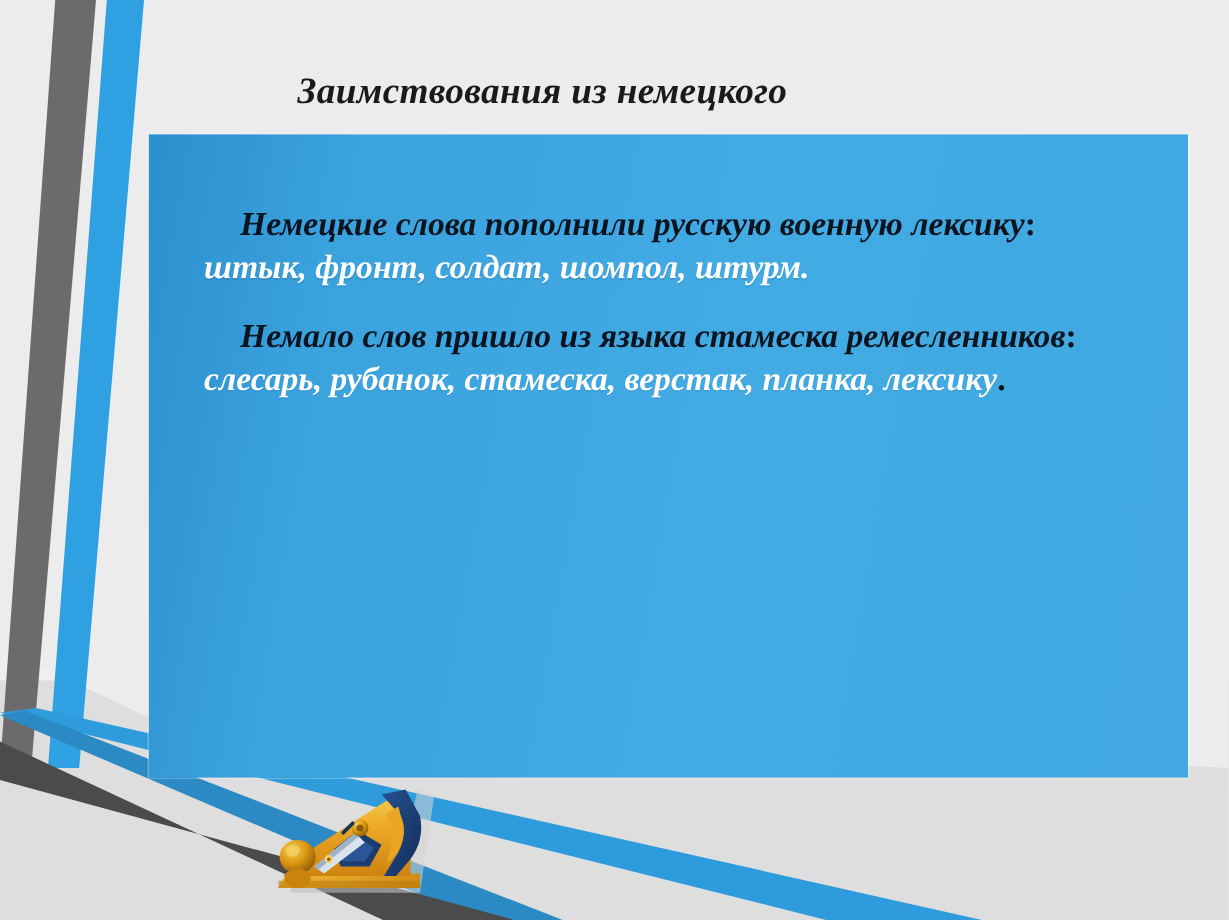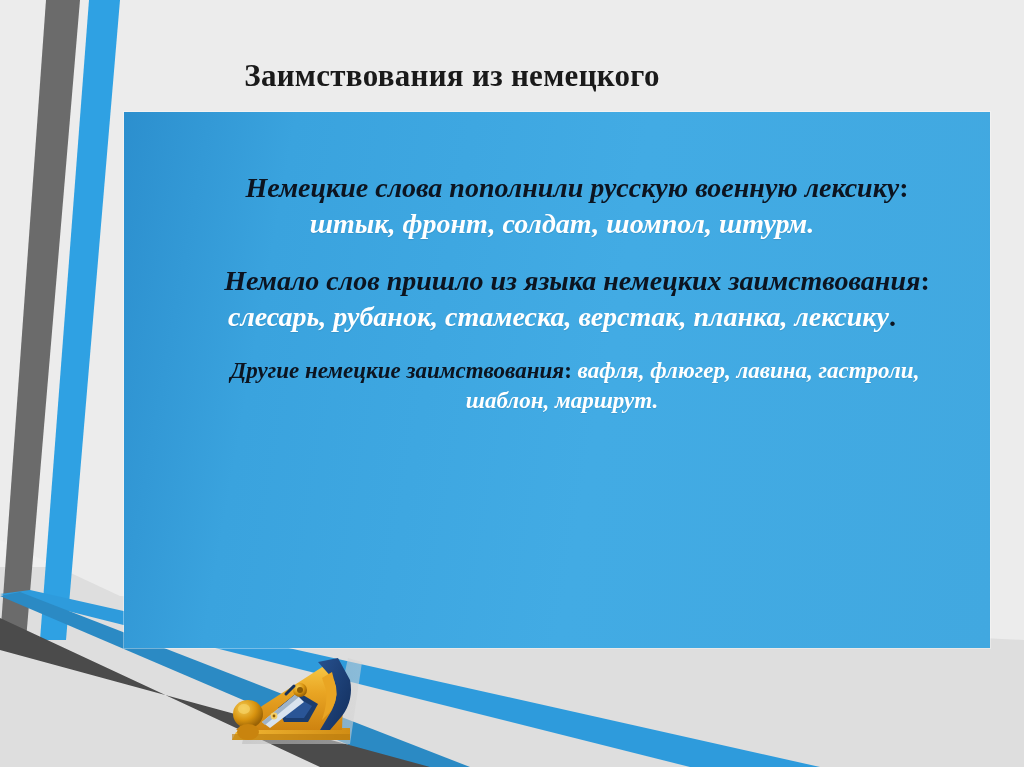--- a/index.html
+++ b/index.html
@@ -85,20 +85,21 @@
   }
 
   
   .title {
     position:absolute;
     left:0; top:58px;
     width:904px;
     text-align:center;
     font-family:"Liberation Serif", serif;
     font-weight:bold;
+    font-style:italic;
     font-size:31px;
     color:#1a1a1a;
     letter-spacing:0.3px;
     z-index:6;
   }
 
   
   .panel {
     position:absolute;
     left:124px; top:112px;
@@ -108,21 +109,20 @@
     z-index:5;
     padding:58px 36px 0 46px;
   }
 
   .para {
     font-family:"Liberation Serif", serif;
     font-size:28px;
     line-height:1.30;
     margin-bottom:20px;
     text-indent:30px;
-    text-align:center;
   }
   .para.small {
     font-size:23px;
     line-height:1.33;
     text-indent:26px;
     margin-bottom:0;
   }
   .lead {
     font-weight:bold;
     font-style:italic;
@@ -162,26 +162,23 @@
 
   <div class="title">Заимствования из немецкого</div>
 
   <div class="panel">
 
     <p class="para">
       <span class="lead">Немецкие слова пополнили русскую военную лексику</span><span class="colon">: </span><span class="words">штык, фронт, солдат, шомпол, штурм.</span>
     </p>
 
     <p class="para">
-      <span class="lead">Немало слов пришло из языка немецких заимствования</span><span class="colon">: </span><span class="words">слесарь, рубанок, стамеска, верстак, планка, лексику</span><span class="colon">.</span>
+      <span class="lead">Немало слов пришло из языка стамеска ремесленников</span><span class="colon">: </span><span class="words">слесарь, рубанок, стамеска, верстак, планка, лексику</span><span class="colon">.</span>
     </p>
 
-    <p class="para small">
-      <span class="lead">Другие немецкие заимствования</span><span class="colon">: </span><span class="words">вафля, флюгер, лавина, гастроли, шаблон, маршрут.</span>
-    </p>
 
   </div>
 
   <svg class="plane" viewBox="0 0 180 118">
     <defs>
       <linearGradient id="gBody" x1="0" y1="0" x2="0" y2="1">
         <stop offset="0%" stop-color="#F8CC4A"></stop>
         <stop offset="45%" stop-color="#E9A523"></stop>
         <stop offset="100%" stop-color="#CE8310"></stop>
       </linearGradient>

